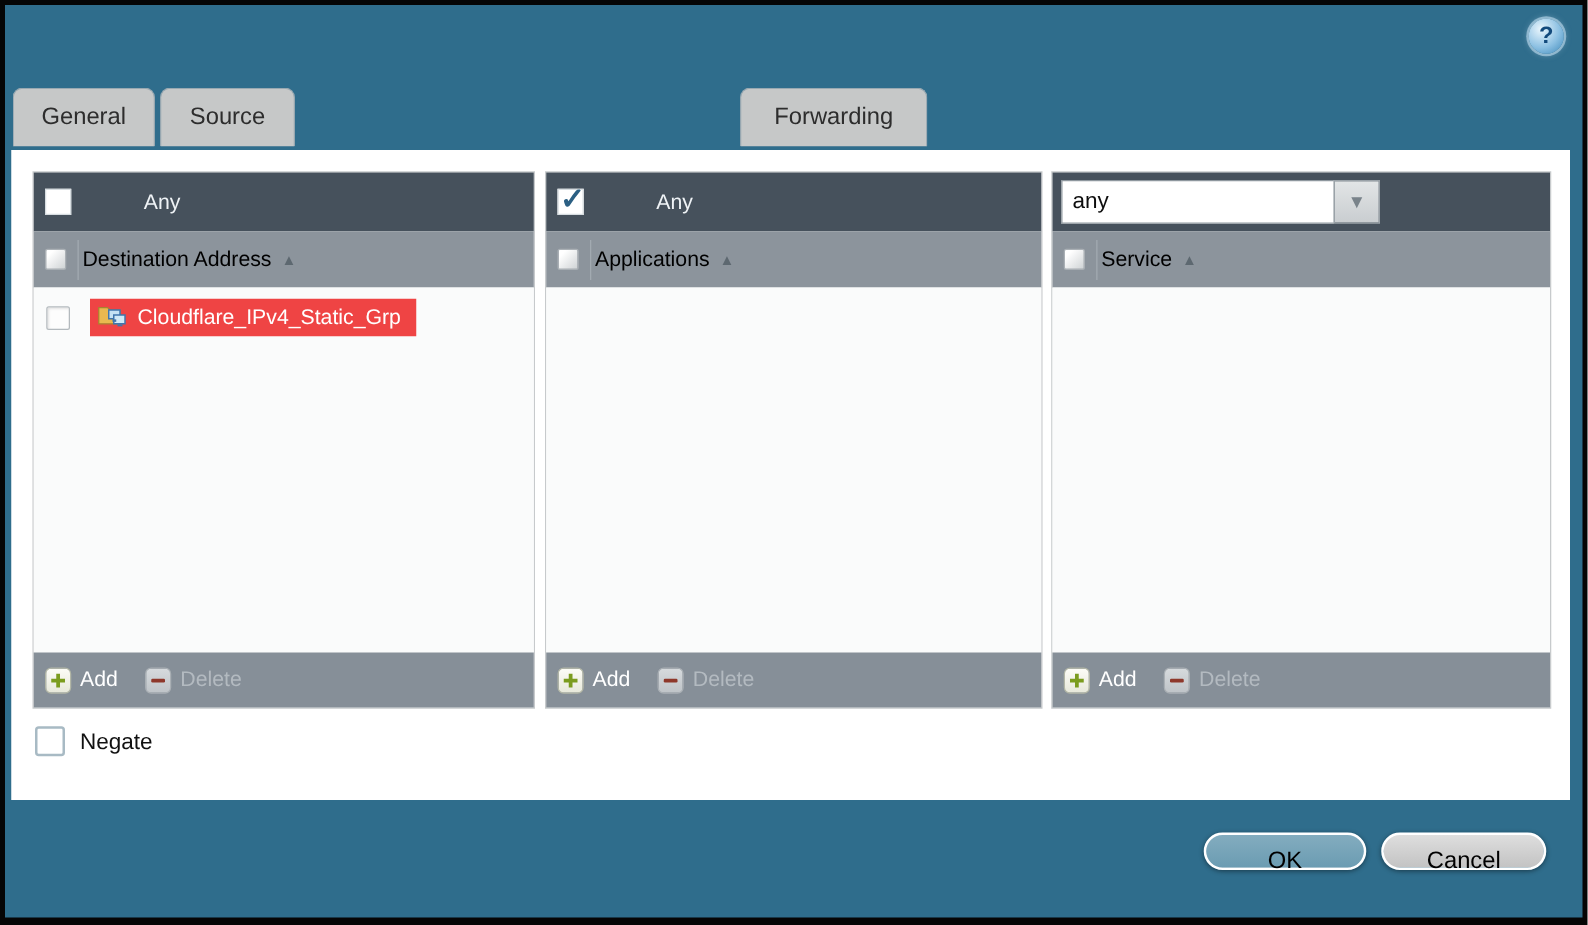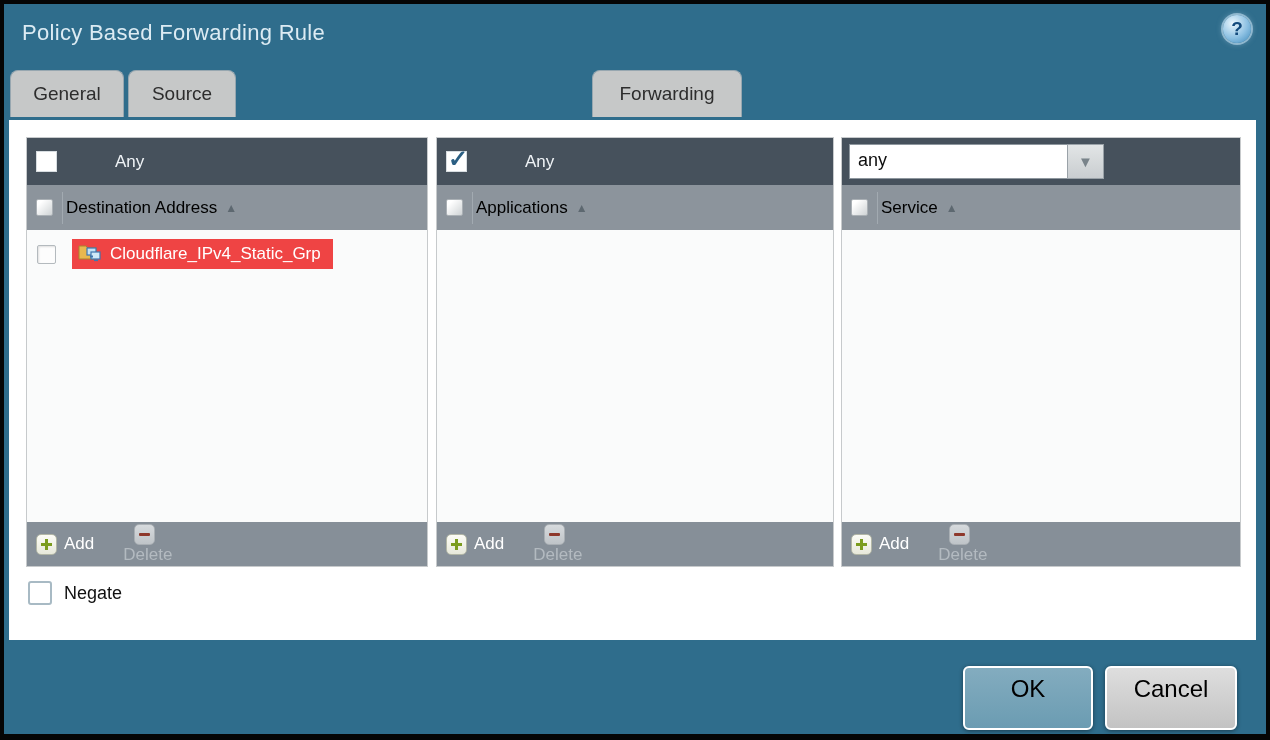--- a/index.html
+++ b/index.html
@@ -51,47 +51,46 @@
 
   
   .row { display:flex; align-items:center; padding:9px 0 0 10px; }
   .chip { display:flex; align-items:center; margin-left:16px; height:30px; background:#ef4444; padding:0 12px 0 6px; cursor:pointer; }
   .chip-label { color:#ffffff; font-size:17px; margin-left:8px; }
 
   
   .foot-btn { display:flex; align-items:center; cursor:pointer; }
   .foot-btn .lbl { font-size:17px; margin-left:7px; }
   .btn-add .lbl { color:#ffffff; }
-  .btn-del { margin-left:22px;flex-direction:column; }
+  .btn-del { margin-left:22px; }
   .btn-del .lbl { color:#b3bac0; }
   .ico { width:21px; height:21px; border-radius:5px; position:relative; display:inline-block; }
   .ico-add { background:linear-gradient(#fcfcf6,#e7e8da); border:1px solid #b2b6a6; }
   .ico-add::before, .ico-add::after { content:""; position:absolute; background:#7b9c1e; }
   .ico-add::before { left:4px; top:8px; width:11px; height:3px; }
   .ico-add::after  { left:8px; top:4px; width:3px; height:11px; }
   .ico-del { background:linear-gradient(#d6dadd,#bfc4c8); border:1px solid #a9afb4; }
   .ico-del::before { content:""; position:absolute; background:#8e382b; left:4px; top:8px; width:11px; height:3.5px; border-radius:1px; }
 
   
   .negate-row { position:absolute; left:19px; top:461px; display:flex; align-items:center; }
   .negate-label { font-size:18px; color:#111; margin-left:12px; }
 
   
-  .btn { position:absolute; top:662px; height:64px; border:2px solid #ffffff; border-radius:6px; font-size:24px; color:#000;
+  .btn { position:absolute; top:662px; height:30px; border:2px solid #ffffff; border-radius:17px; font-size:19px; color:#000;
          text-align:center; line-height:42px; cursor:pointer; box-shadow:0 1px 4px rgba(0,0,0,.45); z-index:4; }
   .btn-ok { left:959px; width:130px; background:linear-gradient(#83acbf,#6b9cb2); }
   .btn-cancel { left:1101px; width:132px; background:linear-gradient(#dedede,#c3c3c3); }
 </style>
 </head>
 <body>
 
 <div class="frame">
   <div class="inner">
 
-    <div class="title">Policy Based Forwarding Rule</div>
     <div class="help">?</div>
 
     <div class="tab" style="left:124px; width:108px;">Source</div>
     <div class="tab" style="left:6px; width:114px;">General</div>
     <div class="tab" style="left:588px; width:150px;">Forwarding</div>
 
     <div class="panel">
 
       <div class="col" style="left:17px; width:402px;">
         <div class="anybar">

